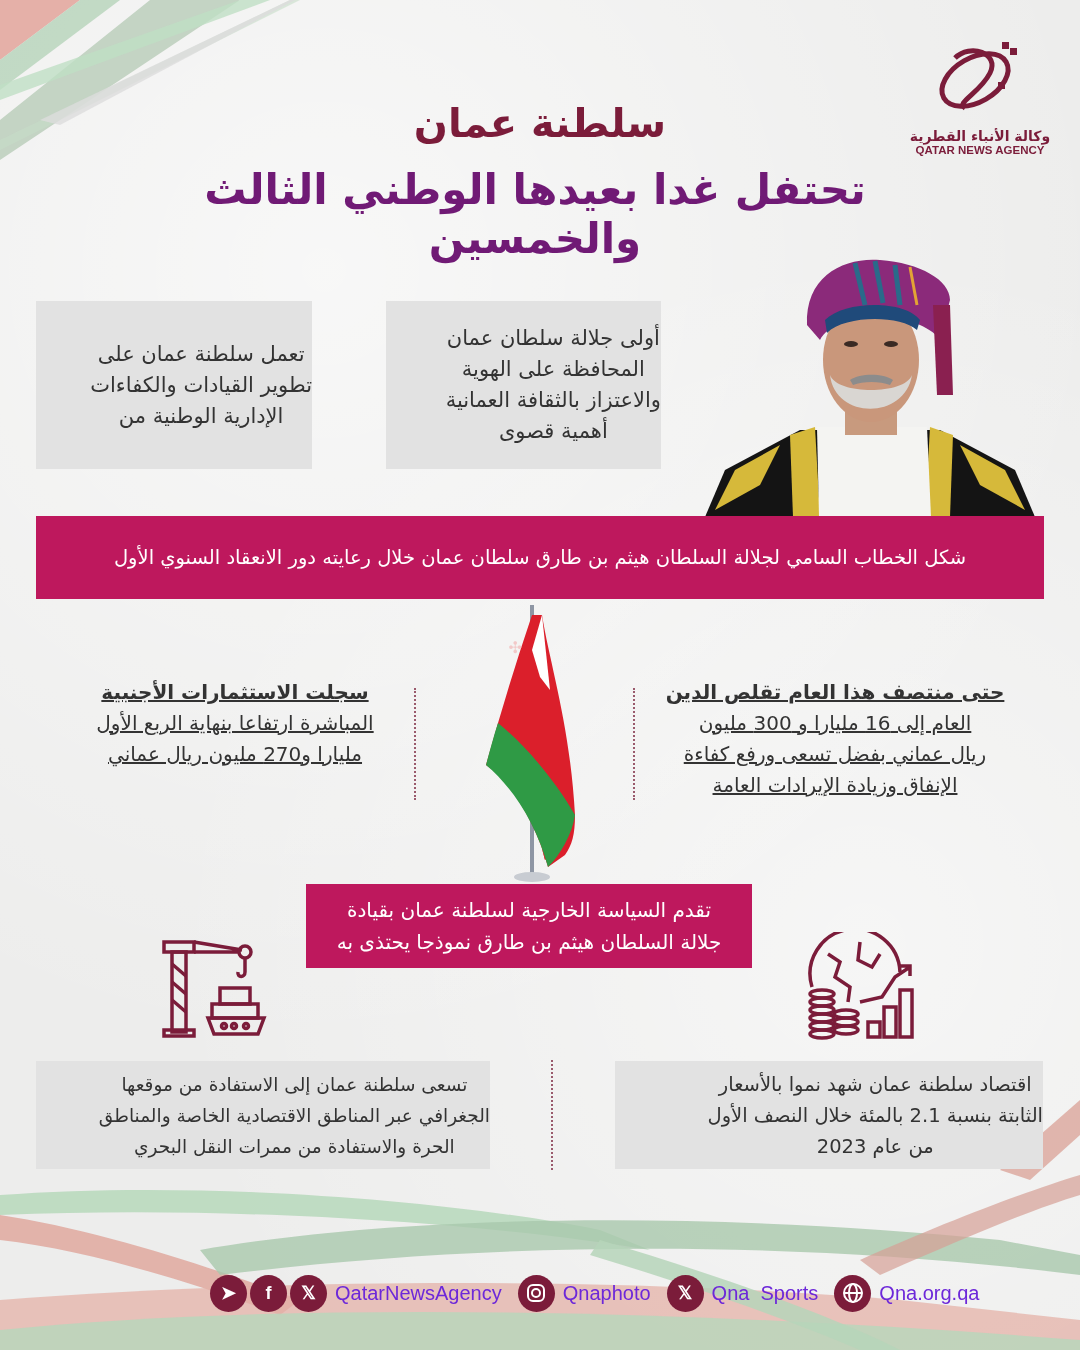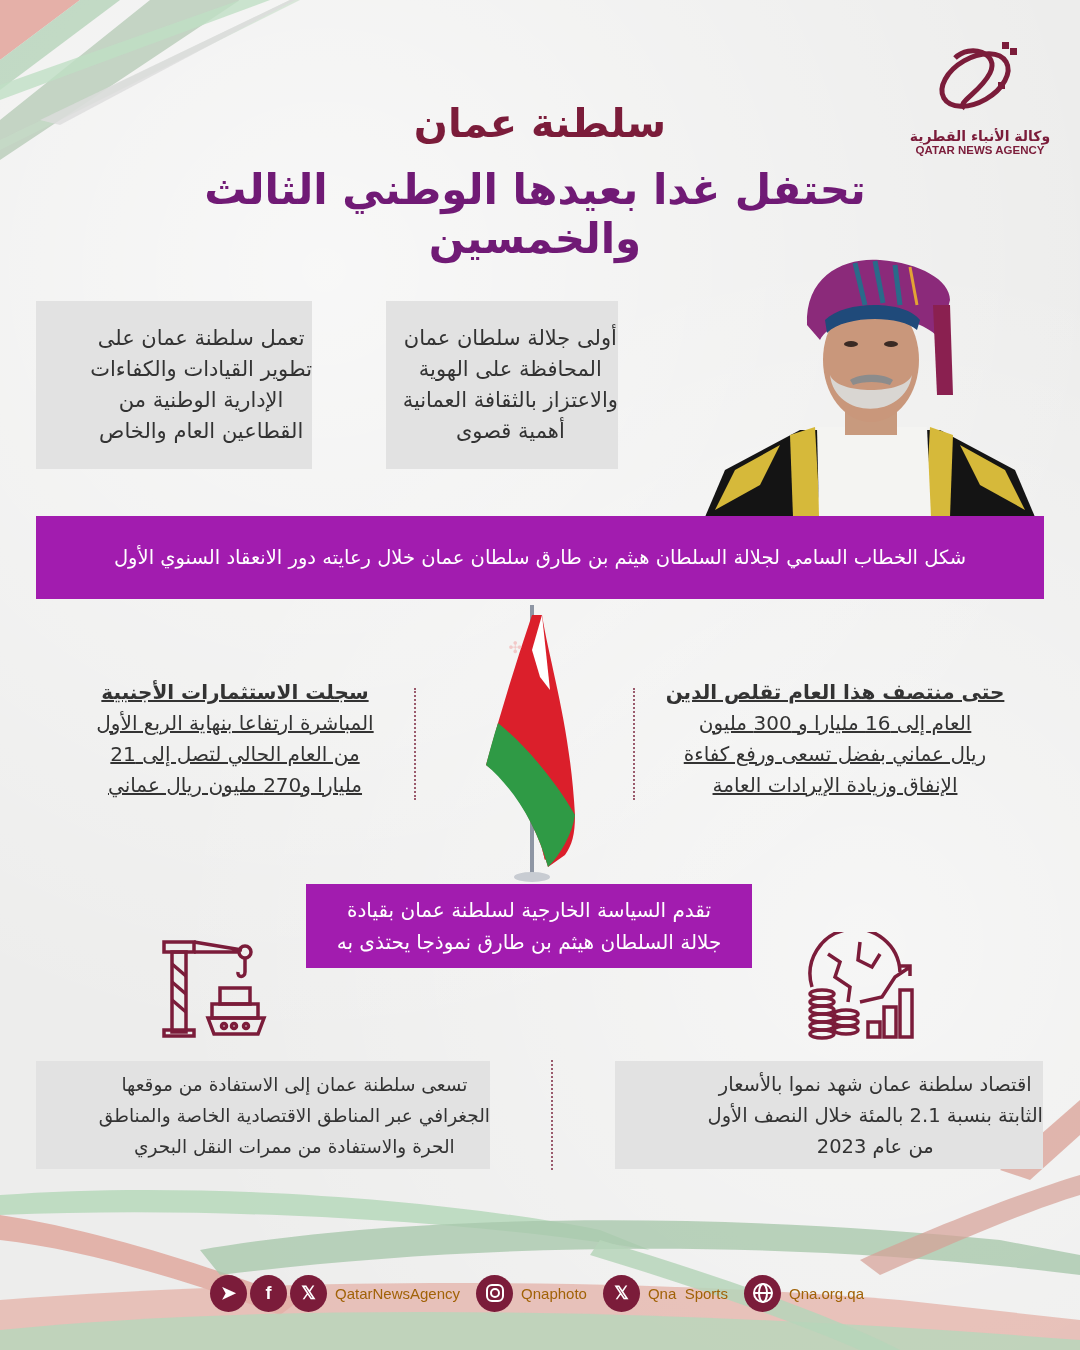--- a/index.html
+++ b/index.html
@@ -38,21 +38,21 @@
   }
 
   .card {
     position: absolute; background: #e2e2e2;
     display: flex; align-items: center; 
     text-align: center; font-size: 21px; line-height: 31px; color: #333;
   }
   .card span { display: block; }
 
   .banner {
-    position: absolute; background: #a21caf; color: #fff;
+    position: absolute; background: #be185d; color: #fff;
     text-align: center; display: flex; flex-direction: column; justify-content: center;
     font-size: 19.5px; line-height: 32px;
   }
 
   .portrait { position: absolute; left: 705px; top: 245px; width: 330px; height: 272px; overflow: hidden; }
 
   .stat { position: absolute; text-align: center; font-size: 20px; line-height: 31px; color: #333; text-decoration: underline; }
   .stat .lead { font-weight: bold; }
 
   .dotted-v { position: absolute; width: 0; border-left: 2px dotted #9a5a6c; }
@@ -63,21 +63,21 @@
 
   .footer {
     position: absolute; top: 1274px; left: 210px; height: 38px;
     display: flex; align-items: center; direction: ltr; gap: 0;
   }
   .soc {
     width: 37px; height: 37px; border-radius: 50%; background: #7b1c3a;
     display: flex; align-items: center; justify-content: center; color: #fff;
     margin-right: 3px; font-family: "Liberation Sans", sans-serif; font-weight: bold; font-size: 18px;
   }
-  .soc-label { font-family: "Liberation Sans", sans-serif; font-size: 15px; color: #a16207; margin: 0 16px 0 5px; text-align: center; }
+  .soc-label { font-family: "Liberation Sans", sans-serif; font-size: 20px; color: #6d28d9; margin: 0 16px 0 5px; text-align: center; }
 </style>
 </head>
 <body>
 
 <div class="bg-texture"></div>
 
 <svg class="ribbons" width="1080" height="1350">
 
   <polygon points="0,0 80,0 0,60" fill="#e3a9a0" opacity="0.9"></polygon>
   <polygon points="0,60 80,0 120,0 0,90" fill="#b9d5bd" opacity="0.85"></polygon>
@@ -132,53 +132,51 @@
     <ellipse cx="186" cy="99" rx="7" ry="3" fill="#3a2a24"></ellipse>
 
     <path d="M102,80 C100,30 140,12 175,15 C215,18 245,35 245,55 L235,95 C215,65 130,65 115,95 Z" fill="#8b2a7a"></path>
     <path d="M120,75 C140,55 200,55 215,75 L212,85 C195,70 140,70 122,88 Z" fill="#1f4a7a"></path>
     <path d="M150,18 L160,60 M170,16 L178,58 M190,20 L195,60" stroke="#2a6a8a" stroke-width="5"></path>
     <path d="M205,22 L212,60" stroke="#e3a334" stroke-width="3"></path>
     <path d="M228,60 L245,60 L248,150 L232,150 Z" fill="#8a2050"></path>
   </svg>
 </div>
 
-<div class="card" style="left:386px; top:301px; width:232px; height:168px;">
+<div class="card" style="left:386px; top:301px; width:275px; height:168px;">
   <div>
     <span>أولى جلالة سلطان عمان</span>
     <span>المحافظة على الهوية</span>
     <span>والاعتزاز بالثقافة العمانية</span>
     <span>أهمية قصوى</span>
   </div>
 </div>
 <div class="card" style="left:36px; top:301px; width:276px; height:168px;">
   <div>
     <span>تعمل سلطنة عمان على</span>
     <span>تطوير القيادات والكفاءات</span>
     <span>الإدارية الوطنية من</span>
-    <span>القطاعين العام والخاص</span>
   </div>
 </div>
 
 <div class="banner" style="left:36px; top:516px; width:1008px; height:83px;">
   <span>شكل الخطاب السامي لجلالة السلطان هيثم بن طارق سلطان عمان خلال رعايته دور الانعقاد السنوي الأول</span>
 </div>
 
 <div class="stat" style="left:650px; top:677px; width:370px;">
   <div class="lead">حتى منتصف هذا العام تقلص الدين</div>
   <div>العام إلى 16 مليارا و 300 مليون</div>
   <div>ريال عماني بفضل تسعى ورفع كفاءة</div>
   <div>الإنفاق وزيادة الإيرادات العامة</div>
 </div>
 <div class="dotted-v" style="left:633px; top:688px; height:112px;"></div>
 
 <div class="stat" style="left:70px; top:677px; width:330px;">
   <div class="lead">سجلت الاستثمارات الأجنبية</div>
   <div>المباشرة ارتفاعا بنهاية الربع الأول</div>
-  <div>من العام الحالي لتصل إلى 21</div>
   <div>مليارا و270 مليون ريال عماني</div>
 </div>
 <div class="dotted-v" style="left:414px; top:688px; height:112px;"></div>
 
 <svg class="flag" viewBox="0 0 110 280">
   <rect x="50" y="0" width="4" height="270" fill="#8e96a4"></rect>
   <ellipse cx="52" cy="272" rx="18" ry="5" fill="#c8ccd2"></ellipse>
   <path d="M52,10 L62,10 C70,60 90,120 95,210 C80,240 65,255 65,255 C55,210 30,170 6,160 C20,110 35,60 52,10 Z" fill="#db1f2b"></path>
   <path d="M6,160 C30,170 55,210 65,255 L95,210 C95,230 92,240 85,250 L68,262 C58,225 35,180 6,160 Z" fill="#db1f2b"></path>
   <path d="M18,118 C45,140 75,175 95,210 C92,230 80,250 68,262 C55,215 30,180 6,160 C10,145 14,130 18,118 Z" fill="#2f9a45"></path>

